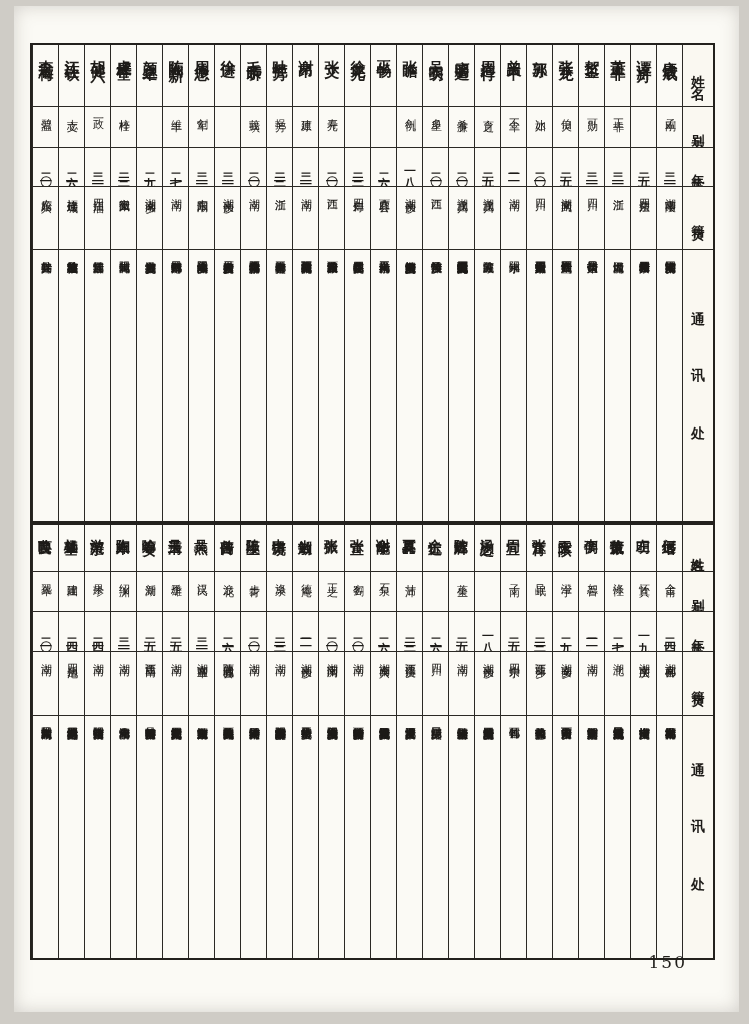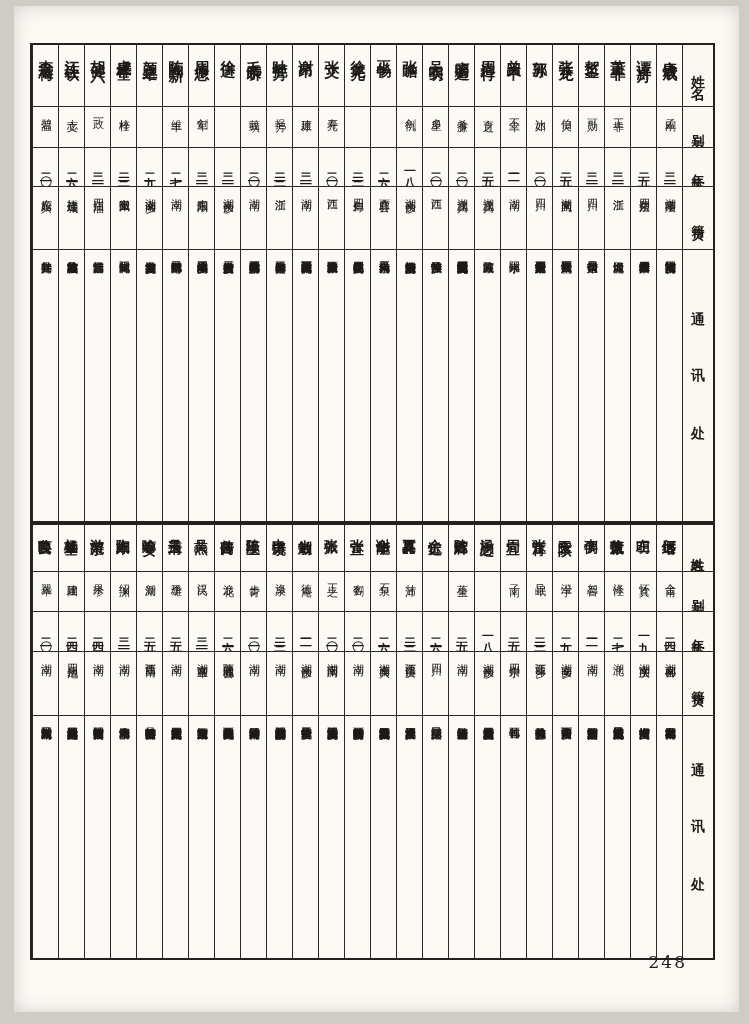--- a/index.html
+++ b/index.html
@@ -961,14 +961,14 @@
         </div>
         <div class="cell c-native">
           <span class="vt">湖南</span>
         </div>
         <div class="cell c-addr">
           <span class="vt">湖南益阳东门城内大利昌转</span>
         </div>
       </div>
     </div>
 
-  <div class="pageno">248</div>
+  <div class="pageno">150</div>
 </div>
 
 </body></html>

